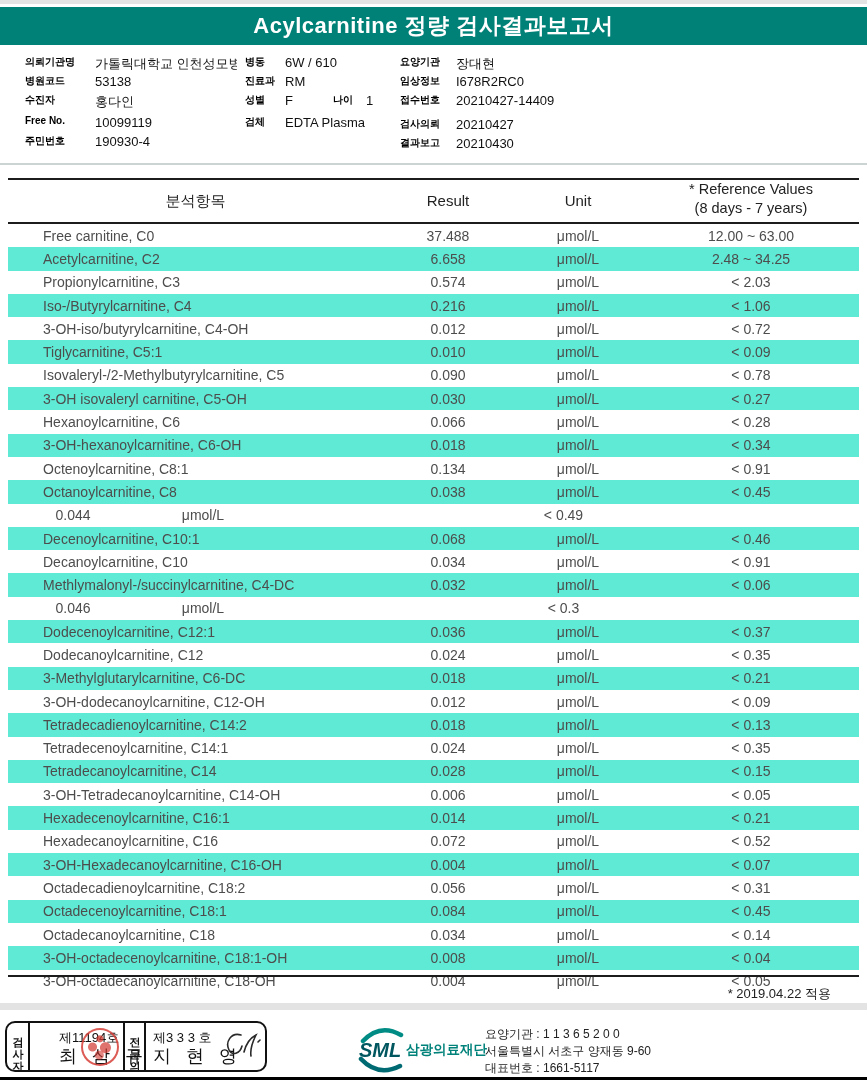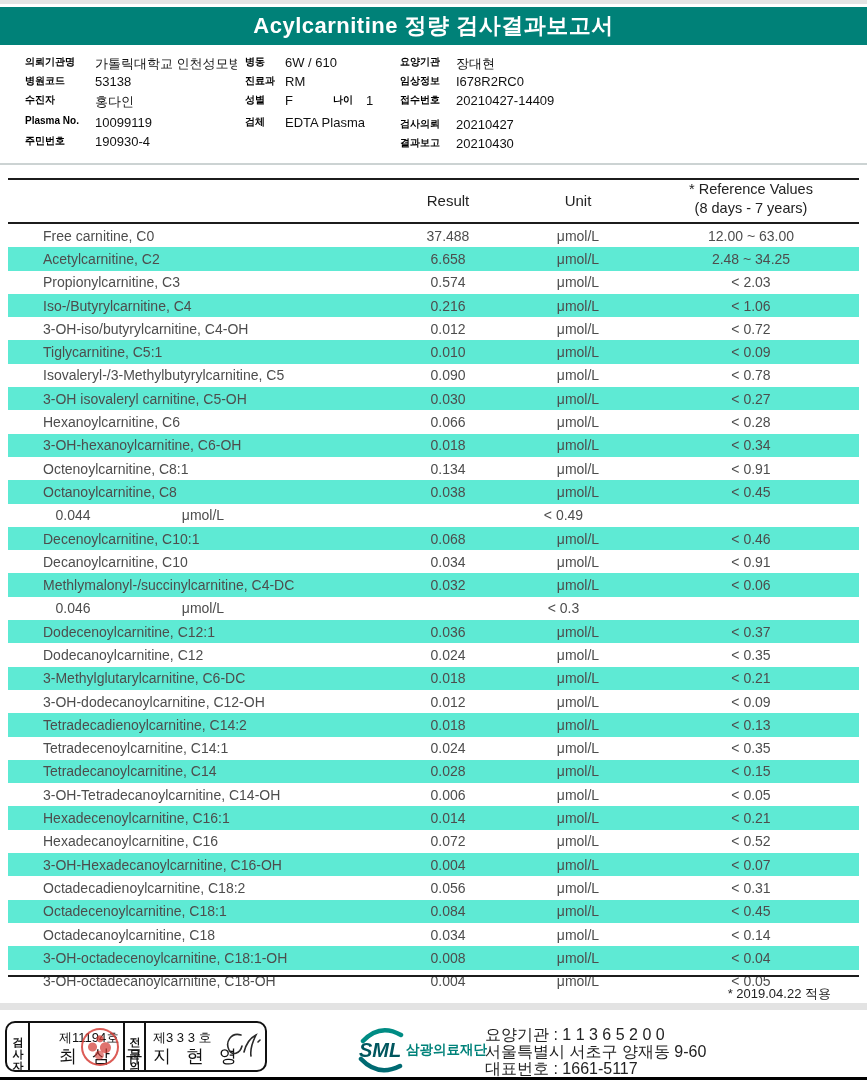--- a/index.html
+++ b/index.html
@@ -56,42 +56,42 @@
              radial-gradient(circle at 50% 26%, rgba(210,55,48,.75) 0 3px, transparent 4px),
              radial-gradient(circle at 28% 50%, rgba(210,55,48,.70) 0 4px, transparent 5px),
              radial-gradient(circle at 66% 52%, rgba(210,55,48,.70) 0 5px, transparent 6px),
              radial-gradient(circle at 48% 74%, rgba(210,55,48,.60) 0 4px, transparent 5px);
            filter: blur(.5px); }
   .signature { position:absolute; right:0px; top:6px; }
 
   
   .sml-logo { left:357px; top:1025px; }
   .org-name { left:406px; top:1041px; font-size:13.5px; font-weight:bold; color:#00827a; white-space:nowrap; }
-  .org-addr { left:485px; top:1026px; font-size:16px; color:#222; line-height:17px; white-space:nowrap; }
+  .org-addr { left:485px; top:1026px; font-size:12px; color:#222; line-height:17px; white-space:nowrap; }
 
   .bottom-line { left:0; top:1077px; width:867px; height:3px; background:#000; }
 </style>
 </head>
 <body>
 
 <div class="page">
 
   <div class="abs top-strip"></div>
 
   <div class="abs title-band">
     <div class="t">Acylcarnitine 정량 검사결과보고서</div>
   </div>
 
   <span class="lbl" style="left:25px;top:55px">의뢰기관명</span>
   <span class="val clip" style="left:95px;top:55px">가톨릭대학교 인천성모병원</span>
   <span class="lbl" style="left:25px;top:74px">병원코드</span>
   <span class="val" style="left:95px;top:74px">53138</span>
   <span class="lbl" style="left:25px;top:93px">수진자</span>
   <span class="val" style="left:95px;top:93px">홍다인</span>
-  <span class="lbl" style="left:25px;top:115px">Plasma No.</span>
+  <span class="lbl" style="left:25px;top:115px">Free No.</span>
   <span class="val" style="left:95px;top:115px">10099119</span>
   <span class="lbl" style="left:25px;top:134px">주민번호</span>
   <span class="val" style="left:95px;top:134px">190930-4</span>
 
   <span class="lbl" style="left:245px;top:55px">병동</span>
   <span class="val" style="left:285px;top:55px">6W / 610</span>
   <span class="lbl" style="left:245px;top:74px">진료과</span>
   <span class="val" style="left:285px;top:74px">RM</span>
   <span class="lbl" style="left:245px;top:93px">성별</span>
   <span class="val" style="left:285px;top:93px">F</span>
@@ -107,20 +107,21 @@
   <span class="lbl" style="left:400px;top:93px">접수번호</span>
   <span class="val" style="left:456px;top:93px">20210427-14409</span>
   <span class="lbl" style="left:400px;top:117px">검사의뢰</span>
   <span class="val" style="left:456px;top:117px">20210427</span>
   <span class="lbl" style="left:400px;top:136px">결과보고</span>
   <span class="val" style="left:456px;top:136px">20210430</span>
 
   <div class="abs divider"></div>
 
   <div class="hline" style="top:178px"></div>
+  <div class="th" style="left:8px;top:192px;width:375px">분석항목</div>
   <div class="th" style="left:383px;top:192px;width:130px">Result</div>
   <div class="th" style="left:513px;top:192px;width:130px">Unit</div>
   <div class="th th-ref" style="left:643px;top:181px;width:216px">* Reference Values</div>
   <div class="th th-ref" style="left:643px;top:200px;width:216px">(8 days - 7 years)</div>
   <div class="hline" style="top:222px"></div>
 
   <div id="table-rows">
       <div class="trow">
         <div class="c-item">Free carnitine, C0</div>
         <div class="c-result">37.488</div>
@@ -151,21 +152,21 @@
         <div class="c-unit">μmol/L</div>
         <div class="c-ref">&lt; 0.72</div>
       </div>
       <div class="trow alt">
         <div class="c-item">Tiglycarnitine, C5:1</div>
         <div class="c-result">0.010</div>
         <div class="c-unit">μmol/L</div>
         <div class="c-ref">&lt; 0.09</div>
       </div>
       <div class="trow">
-        <div class="c-item">Isovaleryl-/3-Methylbutyrylcarnitine, C5</div>
+        <div class="c-item">Isovaleryl-/2-Methylbutyrylcarnitine, C5</div>
         <div class="c-result">0.090</div>
         <div class="c-unit">μmol/L</div>
         <div class="c-ref">&lt; 0.78</div>
       </div>
       <div class="trow alt">
         <div class="c-item">3-OH isovaleryl carnitine, C5-OH</div>
         <div class="c-result">0.030</div>
         <div class="c-unit">μmol/L</div>
         <div class="c-ref">&lt; 0.27</div>
       </div>

